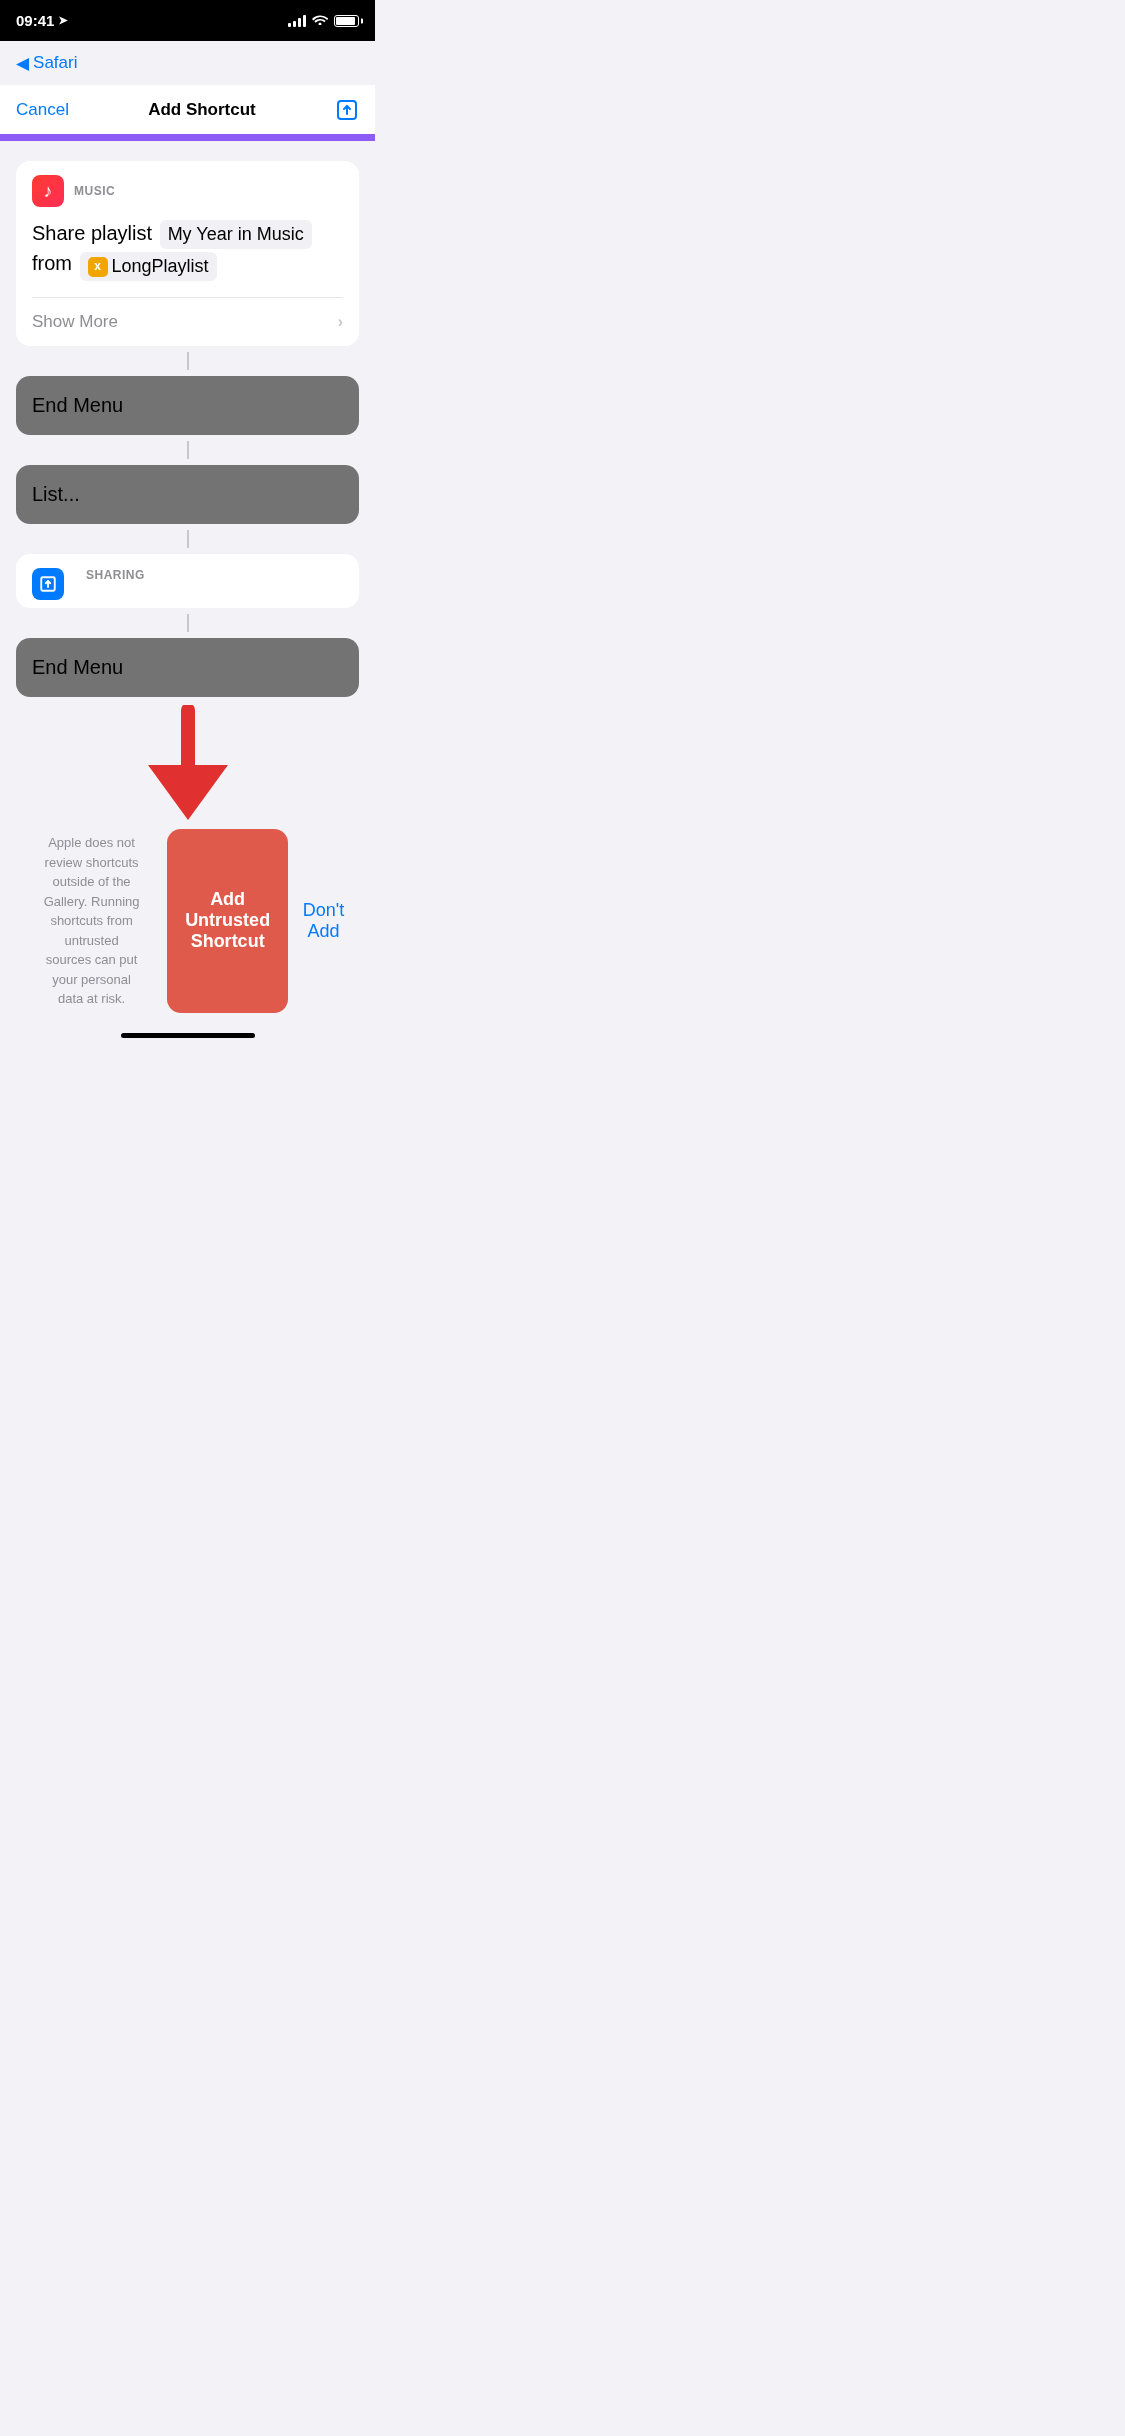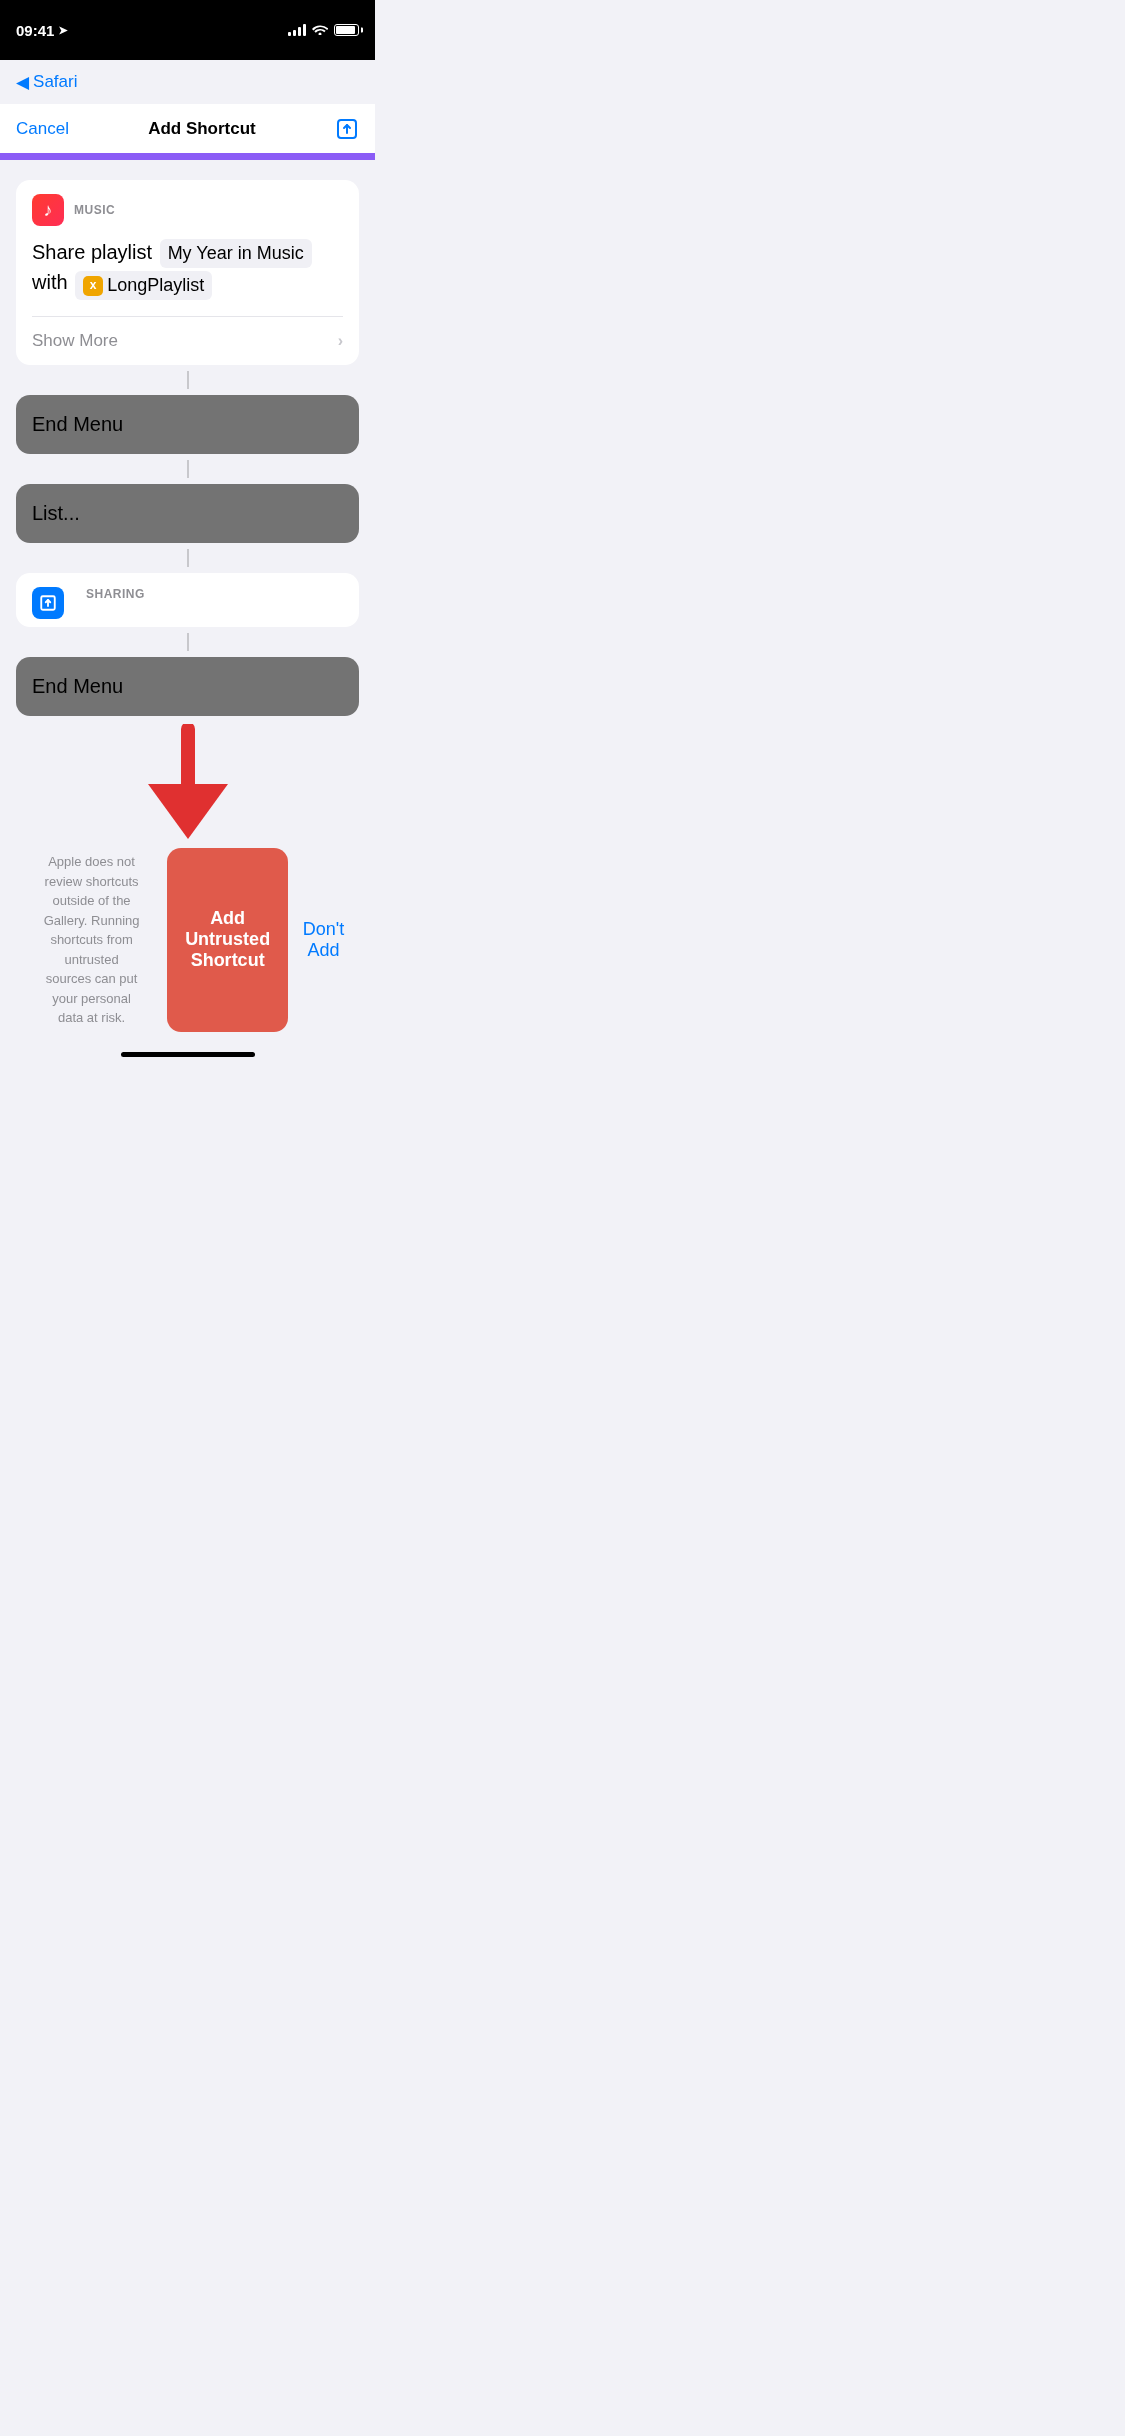--- a/index.html
+++ b/index.html
@@ -10,21 +10,21 @@
       min-height: 812px;
       background: #f2f2f7;
       font-family: -apple-system, 'SF Pro Display', 'Helvetica Neue', Arial, sans-serif;
       overflow-x: hidden;
     }
 
     
     .status-bar {
       background: #000;
       color: #fff;
-      height: 60px;
+      height: 41px;
       display: flex;
       align-items: center;
       justify-content: space-between;
       padding: 0 16px;
       font-size: 15px;
       font-weight: 600;
     }
     .status-left {
       display: flex;
       align-items: center;
@@ -406,21 +406,21 @@
   <div class="card">
     <div class="music-card-header">
       <div class="music-icon-wrap">
         <span class="music-note">♪</span>
       </div>
       <span class="card-category">MUSIC</span>
     </div>
     <div class="music-card-body">
       <span>Share playlist</span>
       <span class="inline-tag">My Year in Music</span>
-      <span> </span><span>with</span>
+      <span> </span><span>from</span>
       <span class="inline-tag-with-icon">
         <span class="x-icon">x</span>
         <span>LongPlaylist</span>
       </span>
     </div>
     <div class="card-divider"></div>
     <div class="show-more-row">
       <span class="show-more-text">Show More</span>
       <span class="chevron-right">›</span>
     </div>

